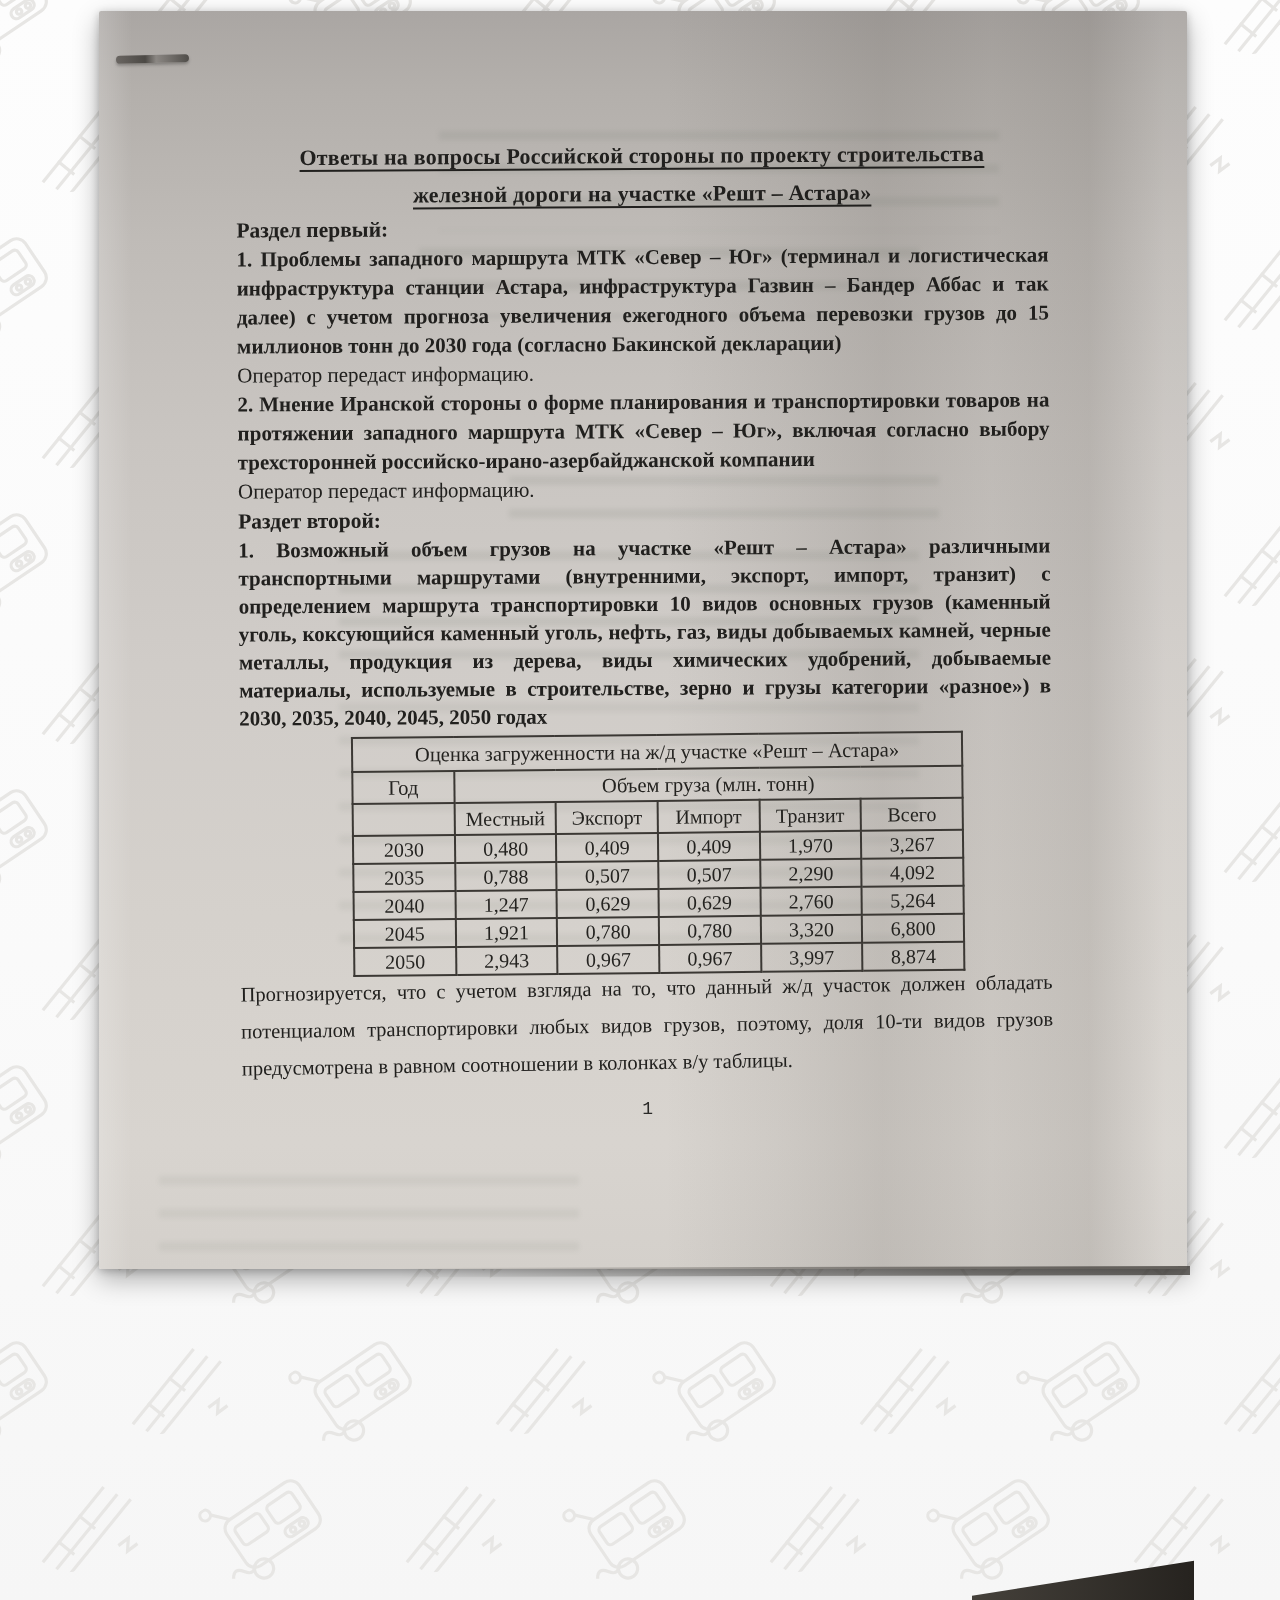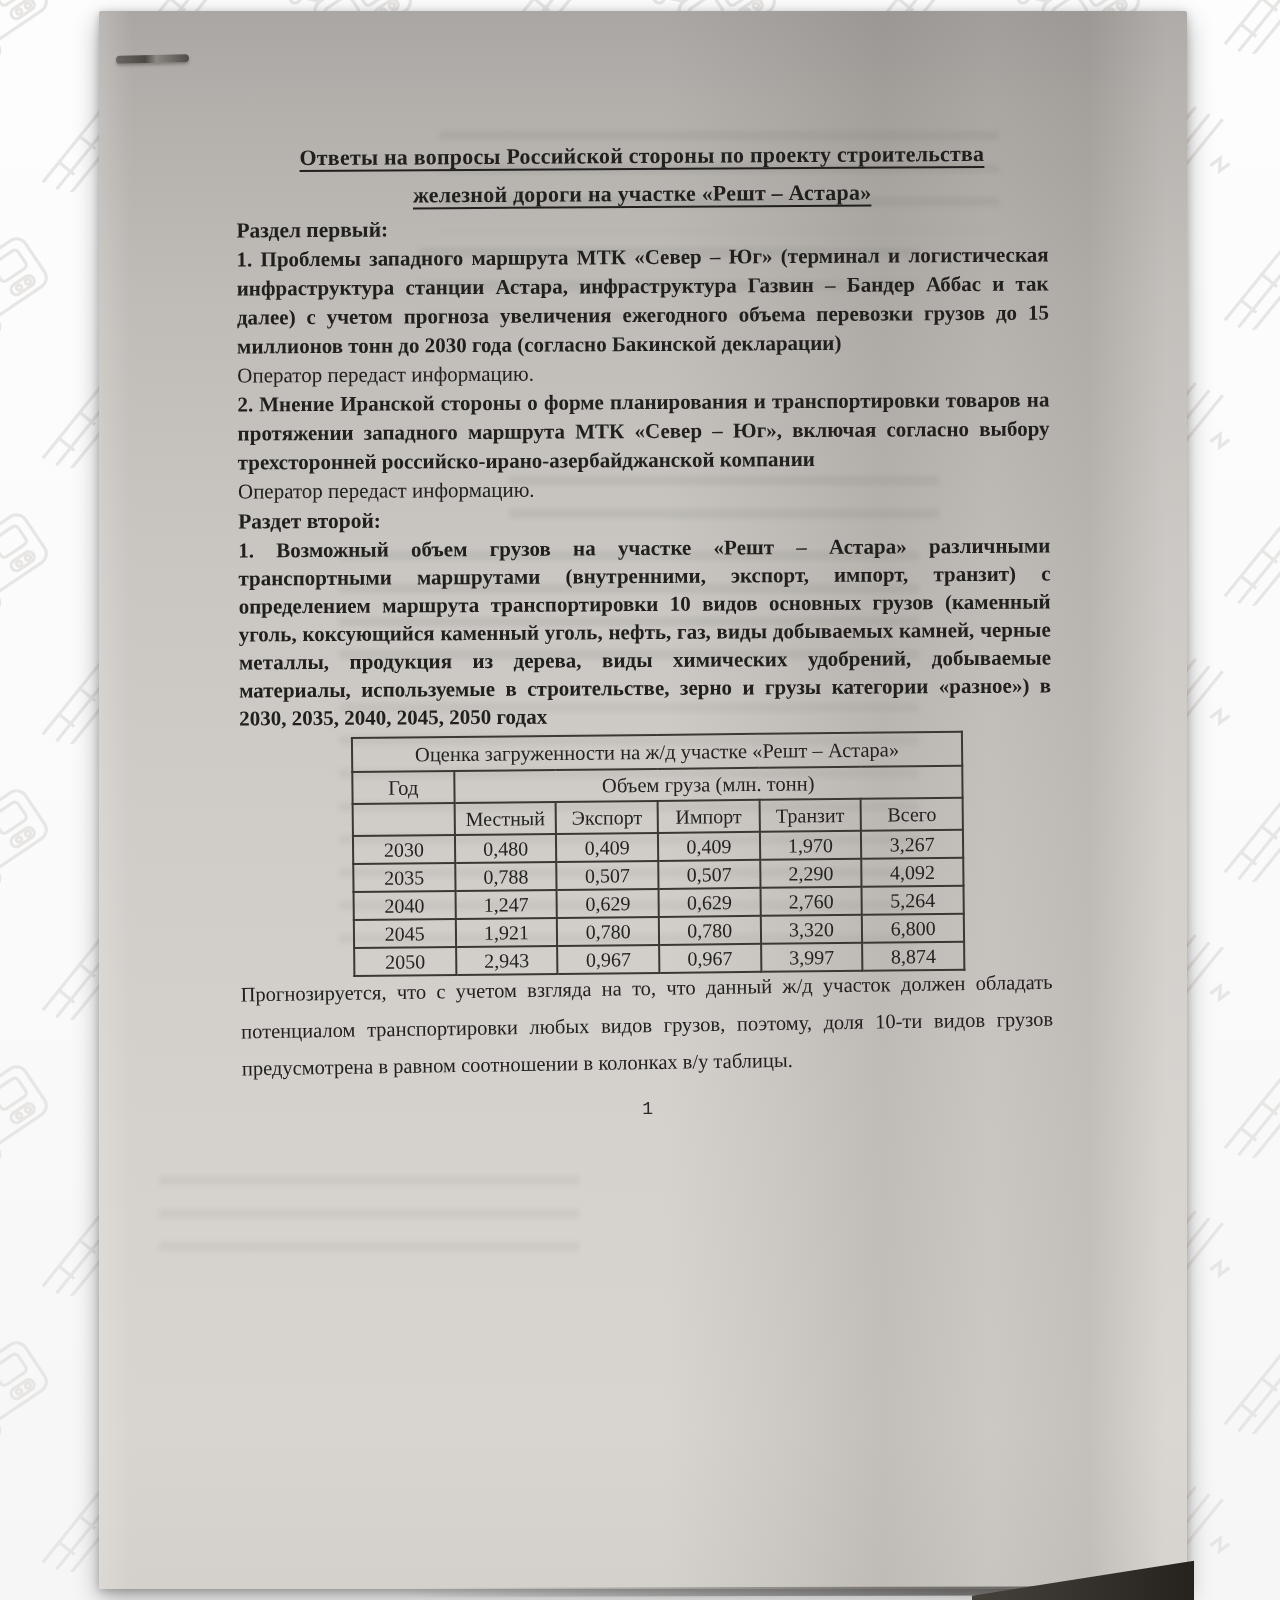--- a/index.html
+++ b/index.html
@@ -11,21 +11,21 @@
   .wm-layer{position:absolute;inset:0;z-index:0;}
   .wm{position:absolute;width:132px;height:96px;}
   .wm svg{width:100%;height:100%;stroke:#e7e6e4;fill:none;stroke-width:3;}
 
   
   .desk-wedge{position:absolute;left:972px;top:1558px;width:222px;height:46px;z-index:3;
     background:linear-gradient(to right,#45413b,#26231f);
     clip-path:polygon(0 82%,100% 6%,100% 100%,0 100%);}
 
   
-  .paper{position:absolute;left:99px;top:11px;width:1088px;height:1578px;z-index:2;
+  .paper{position:absolute;left:99px;top:11px;width:1088px;height:1258px;z-index:2;
     background:
       linear-gradient(90deg,rgba(255,255,255,0.20) 0%,rgba(255,255,255,0) 3%),
       linear-gradient(90deg,rgba(0,0,0,0) 52%,rgba(64,58,52,0.07) 63%,rgba(64,58,52,0.14) 72%,rgba(64,58,52,0.08) 82%,rgba(64,58,52,0.13) 91%,rgba(255,255,255,0.06) 98%),
       linear-gradient(180deg,#aaa6a3 0%,#b3afab 6%,#bfbbb7 18%,#c9c5c1 34%,#d0ccc8 52%,#d5d1cc 72%,#d8d4cf 90%,#d4d0cb 100%);
     box-shadow:0 10px 26px rgba(0,0,0,0.30),0 2px 8px rgba(0,0,0,0.22);
     border-radius:2px;}
   .paper::after{content:"";position:absolute;left:300px;right:-3px;bottom:-7px;height:9px;
     background:linear-gradient(to right,rgba(48,45,41,0),rgba(48,45,41,0.55) 70%,rgba(48,45,41,0.7));
     transform:rotate(-0.15deg);}
 

